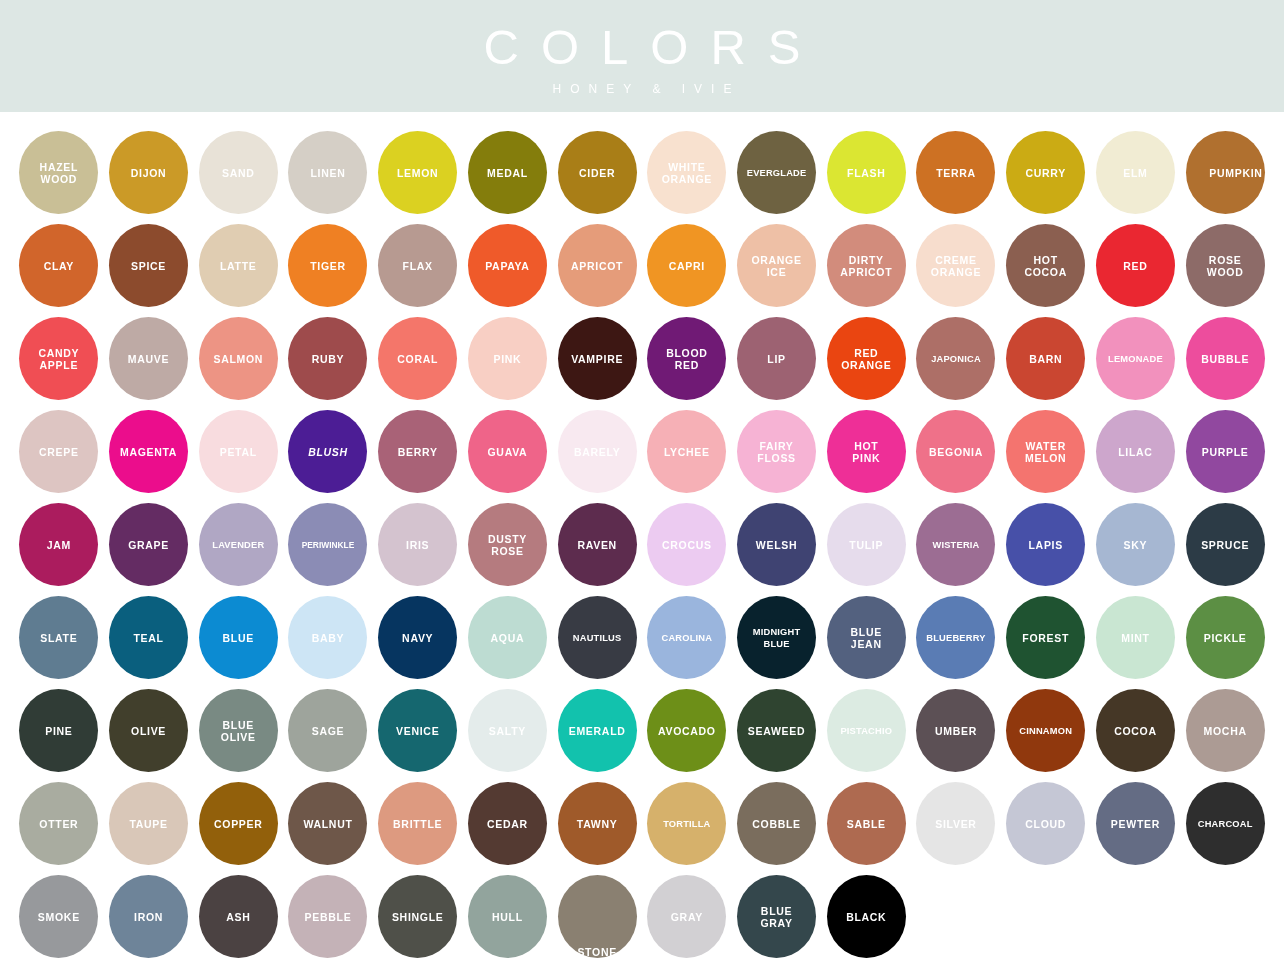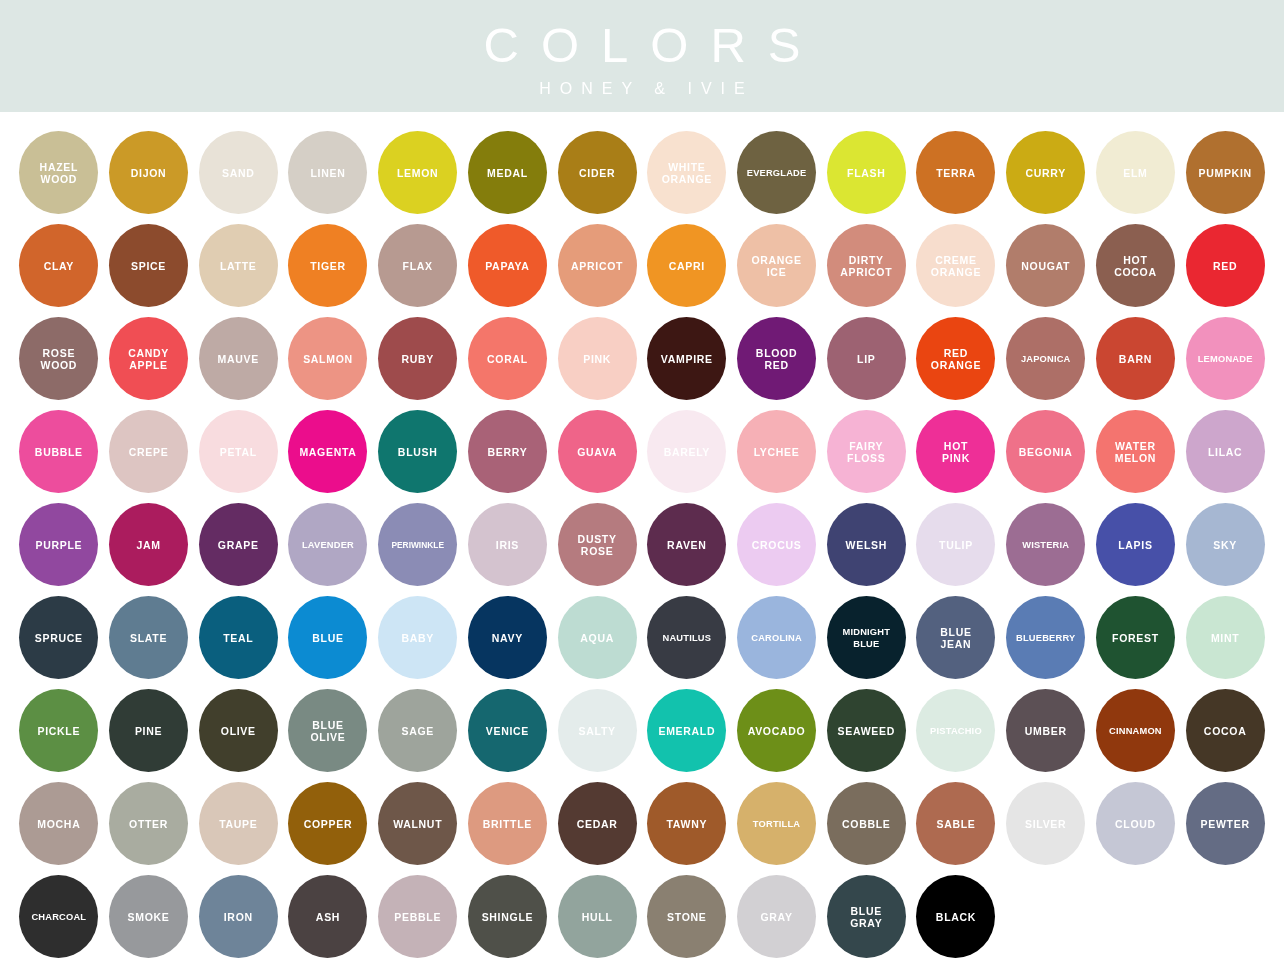--- a/index.html
+++ b/index.html
@@ -36,21 +36,21 @@
     color: #ffffff;
     font-size: 49px;
     font-weight: 400;
     letter-spacing: 22px;
     text-indent: 22px;
     line-height: 1.05;
     font-family: "Liberation Sans", "DejaVu Sans", sans-serif;
   }
   .header-subtitle {
     color: #ffffff;
-    font-size: 16px;
+    font-size: 12px;
     font-weight: 400;
     letter-spacing: 9px;
     text-indent: 9px;
     margin-top: 8px;
   }
 
   
   .grid {
     width: 1284px;
     padding: 14px 14px 0 14px;
@@ -133,21 +133,21 @@
       </div>
       <div class="swatch" style="background: rgb(205, 113, 35);">
         <span class="swatch-label">TERRA</span>
       </div>
       <div class="swatch" style="background: rgb(203, 171, 20);">
         <span class="swatch-label">CURRY</span>
       </div>
       <div class="swatch" style="background: rgb(241, 236, 211);">
         <span class="swatch-label">ELM</span>
       </div>
-      <div class="swatch" style="background: rgb(176, 112, 47);">
+      <div class="swatch" style="background: rgb(176, 112, 47); justify-content: flex-end;">
         <span class="swatch-label">PUMPKIN</span>
       </div>
       <div class="swatch" style="background: rgb(209, 101, 43);">
         <span class="swatch-label">CLAY</span>
       </div>
       <div class="swatch" style="background: rgb(140, 75, 45);">
         <span class="swatch-label">SPICE</span>
       </div>
       <div class="swatch" style="background: rgb(224, 205, 178);">
         <span class="swatch-label">LATTE</span>
@@ -172,23 +172,20 @@
 ICE</span>
       </div>
       <div class="swatch" style="background: rgb(210, 140, 124);">
         <span class="swatch-label">DIRTY
 APRICOT</span>
       </div>
       <div class="swatch" style="background: rgb(247, 221, 205);">
         <span class="swatch-label">CREME
 ORANGE</span>
       </div>
-      <div class="swatch" style="background: rgb(177, 125, 107);">
-        <span class="swatch-label">NOUGAT</span>
-      </div>
       <div class="swatch" style="background: rgb(139, 95, 80);">
         <span class="swatch-label">HOT
 COCOA</span>
       </div>
       <div class="swatch" style="background: rgb(234, 39, 49);">
         <span class="swatch-label">RED</span>
       </div>
       <div class="swatch" style="background: rgb(141, 107, 104);">
         <span class="swatch-label">ROSE
 WOOD</span>
@@ -234,27 +231,27 @@
       </div>
       <div class="swatch" style="background: rgb(242, 145, 189);">
         <span class="swatch-label wide">LEMONADE</span>
       </div>
       <div class="swatch" style="background: rgb(237, 77, 157);">
         <span class="swatch-label">BUBBLE</span>
       </div>
       <div class="swatch" style="background: rgb(221, 197, 194);">
         <span class="swatch-label">CREPE</span>
       </div>
+      <div class="swatch" style="background: rgb(235, 13, 140);">
+        <span class="swatch-label">MAGENTA</span>
+      </div>
       <div class="swatch" style="background: rgb(248, 220, 223);">
         <span class="swatch-label">PETAL</span>
       </div>
-      <div class="swatch" style="background: rgb(235, 13, 140);">
-        <span class="swatch-label">MAGENTA</span>
-      </div>
-      <div class="swatch" style="background: #0f766e;">
+      <div class="swatch" style="background: #4c1d95; font-style: italic;">
         <span class="swatch-label">BLUSH</span>
       </div>
       <div class="swatch" style="background: rgb(169, 98, 119);">
         <span class="swatch-label">BERRY</span>
       </div>
       <div class="swatch" style="background: rgb(239, 100, 137);">
         <span class="swatch-label">GUAVA</span>
       </div>
       <div class="swatch" style="background: rgb(248, 233, 240);">
         <span class="swatch-label">BARELY</span>
@@ -466,21 +463,21 @@
       </div>
       <div class="swatch" style="background: rgb(196, 178, 183);">
         <span class="swatch-label">PEBBLE</span>
       </div>
       <div class="swatch" style="background: rgb(79, 80, 73);">
         <span class="swatch-label">SHINGLE</span>
       </div>
       <div class="swatch" style="background: rgb(146, 164, 157);">
         <span class="swatch-label">HULL</span>
       </div>
-      <div class="swatch" style="background: rgb(138, 128, 113);">
+      <div class="swatch" style="background: rgb(138, 128, 113); align-items: flex-end;">
         <span class="swatch-label">STONE</span>
       </div>
       <div class="swatch" style="background: rgb(210, 208, 211);">
         <span class="swatch-label">GRAY</span>
       </div>
       <div class="swatch" style="background: rgb(52, 71, 76);">
         <span class="swatch-label">BLUE
 GRAY</span>
       </div>
       <div class="swatch" style="background: rgb(0, 0, 0);">

